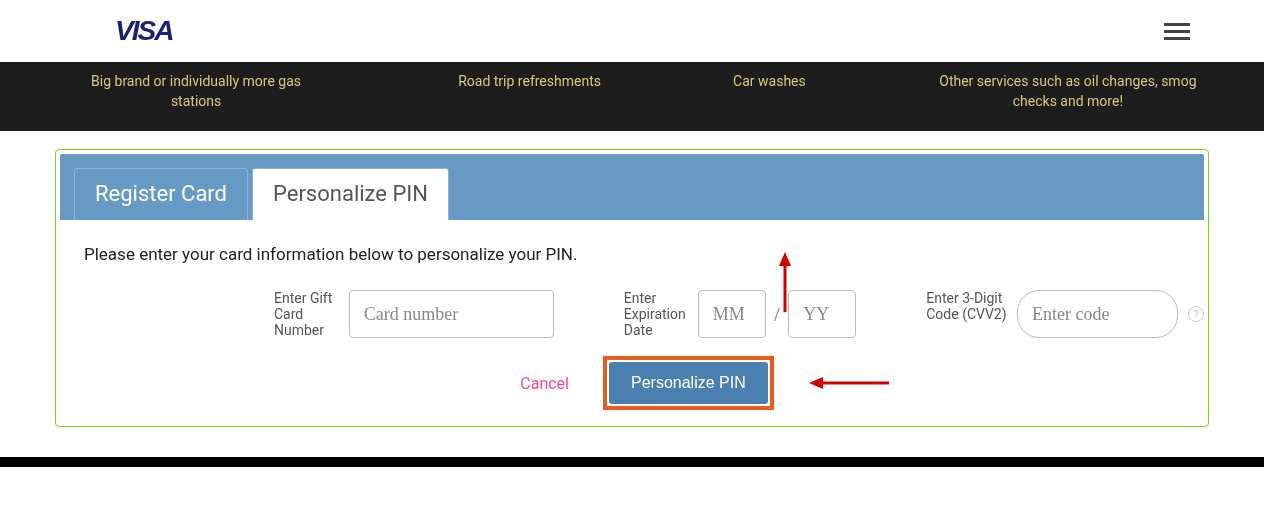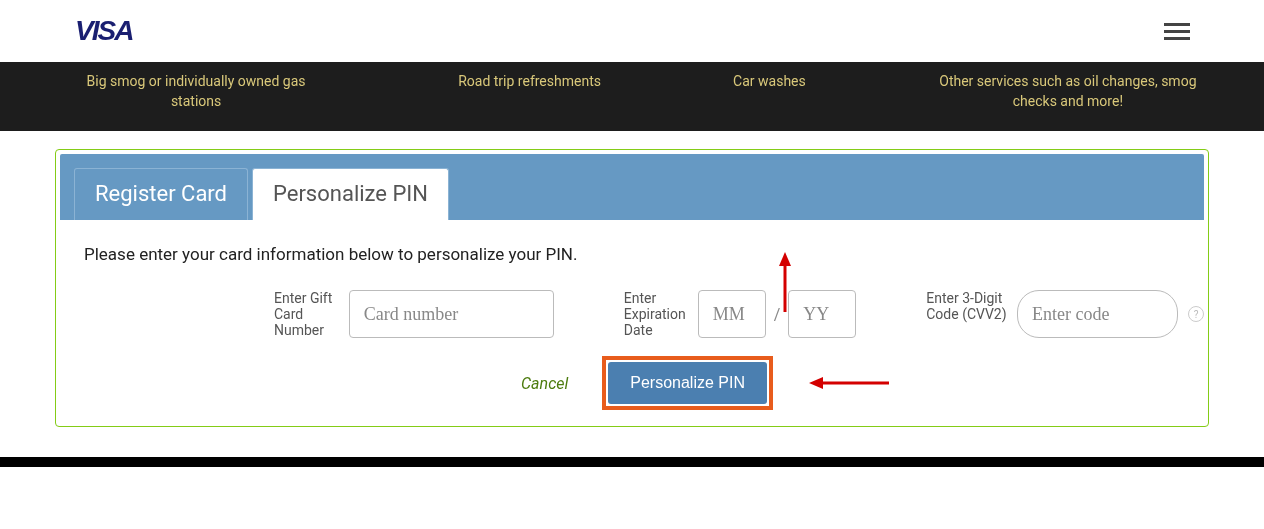--- a/index.html
+++ b/index.html
@@ -1,17 +1,17 @@
 <!DOCTYPE html>
 <html><head>
   <meta charset="utf-8">
   <style>
     * { box-sizing: border-box; margin: 0; padding: 0; }
     body { font-family: -apple-system, BlinkMacSystemFont, "Segoe UI", Roboto, Arial, sans-serif; background: #fff; width: 1264px; }
-    .header { display: flex; align-items: center; justify-content: space-between; padding: 10px 70px 10px 75px; height: 62px; }
+    .header { display: flex; align-items: center; justify-content: space-between; padding: 10px 70px 10px 75px; height: 62px; margin-left: 40px; }
     .visa-logo { font-family: Arial, sans-serif; font-style: italic; font-weight: 900; font-size: 28px; color: #1a1f71; letter-spacing: -2px; }
     .hamburger { display: flex; flex-direction: column; gap: 4px; cursor: pointer; padding: 4px; }
     .hamburger span { width: 26px; height: 3px; background: #444; }
     .dark-strip { background: #1d1d1d; padding: 10px 0 20px; display: flex; justify-content: space-around; color: #d9c87a; font-size: 14px; line-height: 1.4; }
     .dark-strip > div { text-align: center; }
     .panel-wrap { padding: 18px 55px 30px; }
     .panel { border: 1px solid #84cc16; border-radius: 4px; padding: 4px; }
     .tabs { background: #6699c3; border-radius: 2px 2px 0 0; display: flex; padding: 14px 14px 0 14px; gap: 4px; position: relative; }
     .tab { padding: 12px 20px 14px; font-size: 22px; color: #fff; background: transparent; cursor: pointer; border: 1px solid #8bb3d4; border-bottom: none; border-radius: 3px 3px 0 0; }
     .tab.active { background: #fff; color: #555; }
@@ -23,42 +23,42 @@
     .text-input { height: 48px; border: 1px solid #bbb; border-radius: 4px; padding: 0 14px; font-size: 18px; color: #888; font-family: Liberation Serif, serif; }
     .text-input::placeholder { color: #888; }
     .card-number { width: 205px; }
     .exp-group { display: flex; align-items: center; gap: 8px; }
     .exp-input { width: 68px; text-align: left; }
     .slash { color: #888; font-size: 16px; }
     .cvv-wrap { display: flex; align-items: center; gap: 10px; }
     .cvv-input { width: 161px; border-radius: 22px; }
     .help-icon { width: 16px; height: 16px; border: 1px solid #ccc; border-radius: 50%; display: flex; align-items: center; justify-content: center; font-size: 10px; color: #bbb; }
     .actions { display: flex; align-items: center; justify-content: center; gap: 40px; margin-top: 24px; position: relative; }
-    .cancel { color: #4d7c0f; font-size: 16px; cursor: pointer; font-style: italic; }
+    .cancel { color: #ec4899; font-size: 16px; cursor: pointer; }
     .submit-wrap { position: relative; }
     .submit-btn { background: #4b7fb0; color: #fff; border: none; padding: 12px 22px; font-size: 16px; border-radius: 3px; cursor: pointer; }
     .btn-highlight { position: absolute; top: -6px; left: -6px; right: -6px; bottom: -6px; border: 4px solid #e85c1c; pointer-events: none; }
     .arrow-up { position: absolute; left: 775px; top: 252px; pointer-events: none; }
     .arrow-left { position: absolute; pointer-events: none; }
     .footer-bar { background: #000; height: 10px; }
   </style>
 </head>
 <body>
 
 <div class="header">
   <div class="visa-logo">VISA</div>
   <div class="hamburger">
     <span></span>
       <span></span>
       <span></span>
   </div>
 </div>
 
 <div class="dark-strip">
-  <div style="width:260px">Big smog or individually owned gas stations</div>
+  <div style="width:260px">Big brand or individually more gas stations</div>
   <div>Road trip refreshments</div>
   <div>Car washes</div>
   <div style="width:260px">Other services such as oil changes, smog checks and more!</div>
 </div>
 
 <div class="panel-wrap">
   <div class="panel">
     <div class="tabs">
       <div class="tab">Register Card</div>
       <div class="tab active" style="position:relative;">Personalize PIN</div>

